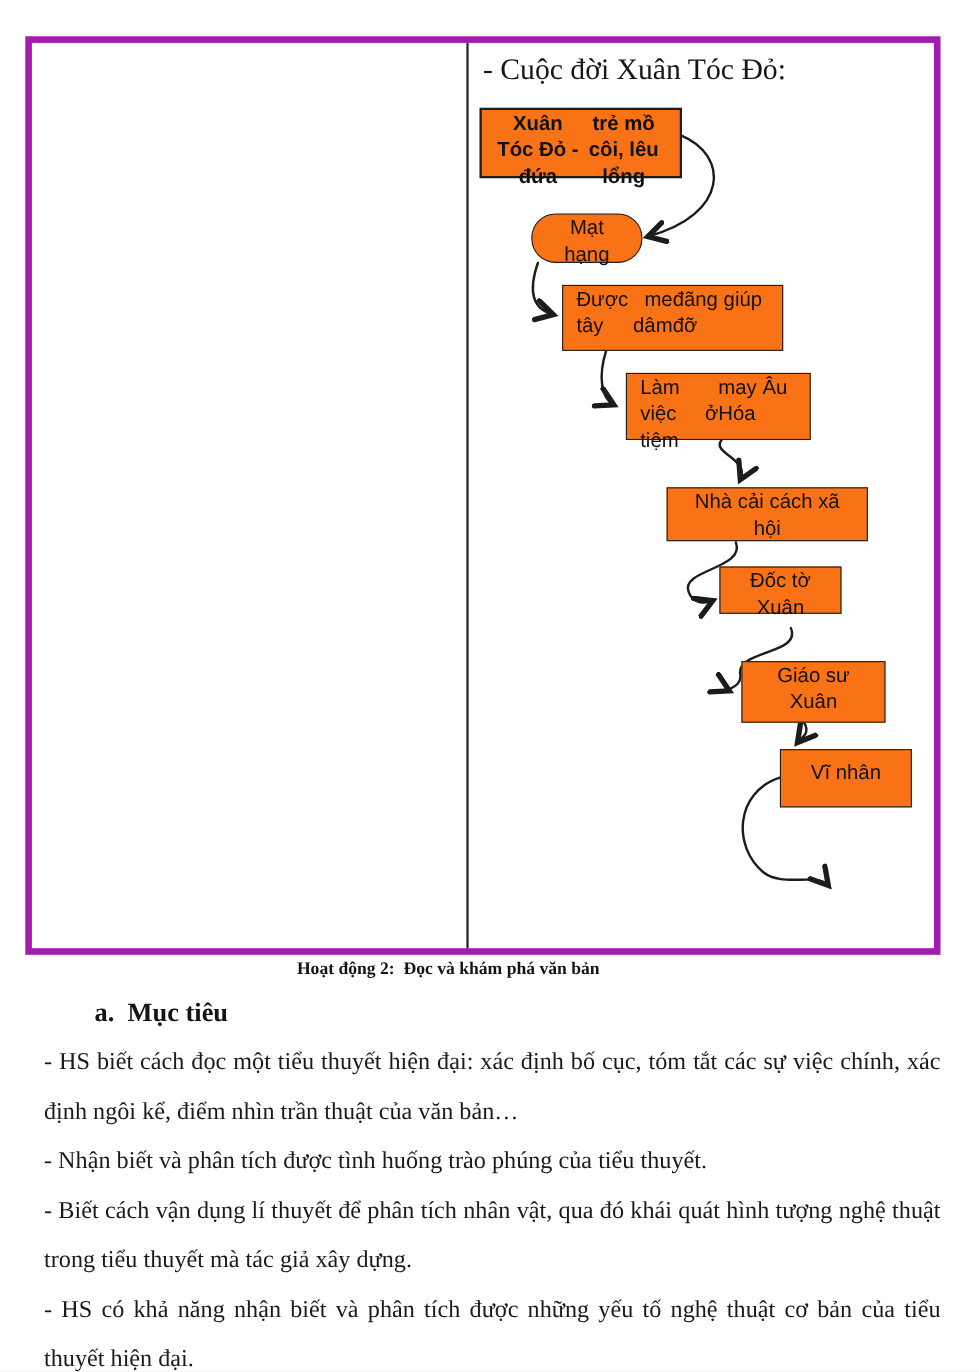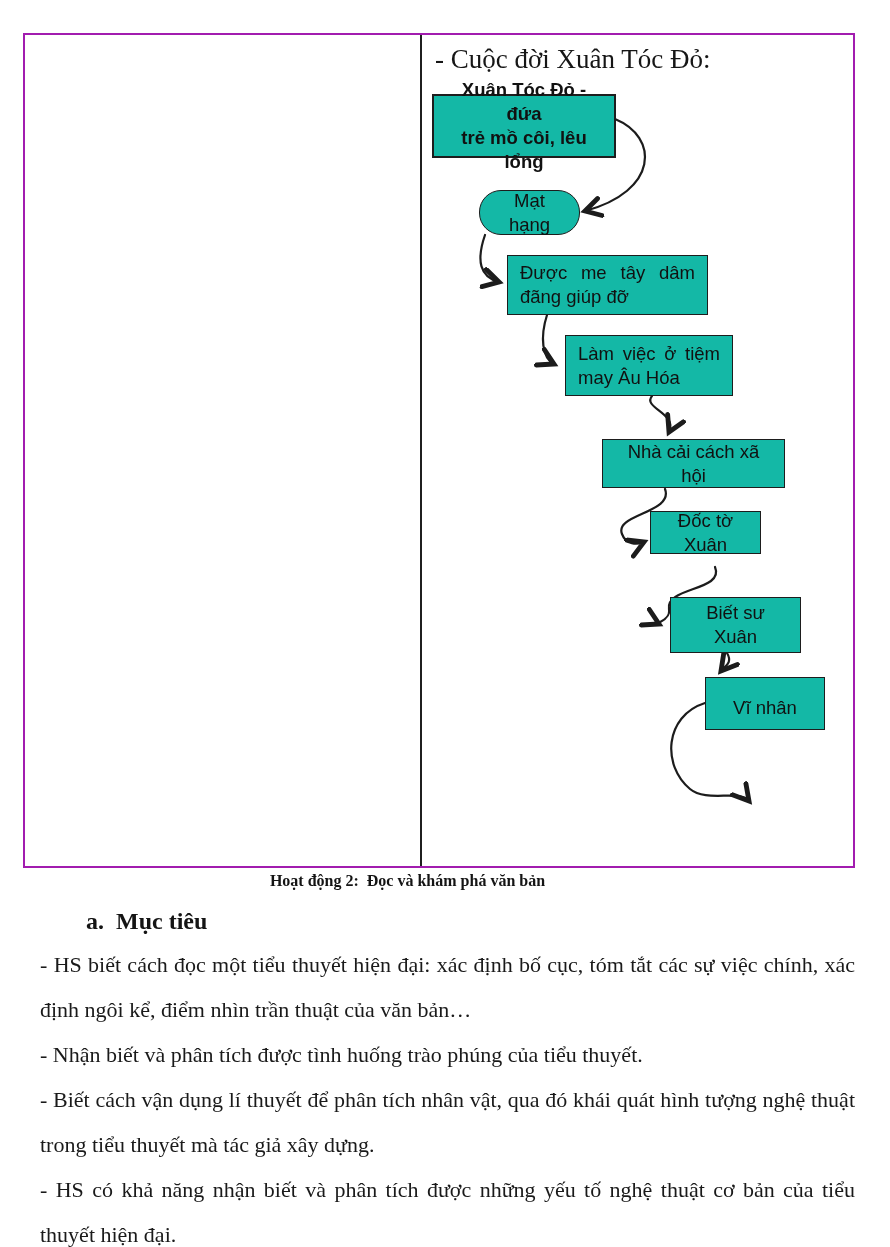--- a/index.html
+++ b/index.html
@@ -12,21 +12,21 @@
     overflow: hidden;
     color: #1a1a1a;
     font-family: "Liberation Serif", "DejaVu Serif", serif;
   }
 
   
   .lesson-table {
     position: absolute;
     left: 23px; top: 33px;
     width: 832px; height: 835px;
-    border: 2px solid #a21caf;
+    border: 6px solid #a21caf;
     background: #ffffff;
   }
   .col-divider {
     position: absolute;
     left: 395px; top: 0; bottom: 0;
     width: 2px;
     background: #1f1f1f;
   }
   .left-cell {
     position: absolute;
@@ -40,27 +40,27 @@
     color: #161616;
   }
 
   
   .arrows { position: absolute; left: 0; top: 0; pointer-events: none; }
   .arrows path { stroke: #1c1c1c; stroke-width: 2.2; fill: none; stroke-linecap: round; }
 
   .fc-box {
     position: absolute;
     border: 1.6px solid #1d1d1d;
-    background: #14b8a6;
+    background: #f97316;
     font-family: "Liberation Sans", "DejaVu Sans", sans-serif;
     font-size: 18.5px;
     line-height: 24px;
     color: #111111;
     display: flex;
-    flex-direction: column;
+    flex-direction: row;
     justify-content: center;
     padding: 0 12px;
   }
   .fc-box .ln { width: 100%; }
   .fc-box .ln.c { text-align: center; }
   .fc-box .ln.j { text-align: justify; text-align-last: justify; }
   .fc-bold { font-weight: bold; }
 
   .b1 { left: 407px; top: 59px;  width: 184px; height: 64px; border-width: 2px; }
   .b2 { left: 454px; top: 155px; width: 101px; height: 45px; border-radius: 22px; }
@@ -151,21 +151,21 @@
 
     <div class="fc-box b5">
       <div class="ln c">Nhà cải cách xã hội</div>
     </div>
 
     <div class="fc-box b6">
       <div class="ln c">Đốc tờ Xuân</div>
     </div>
 
     <div class="fc-box b7">
-      <div class="ln c">Biết sư Xuân</div>
+      <div class="ln c">Giáo sư Xuân</div>
     </div>
 
     <div class="fc-box b8">
       <div class="ln c">Vĩ nhân</div>
     </div>
 
   </div>
 
   <div class="heading">Hoạt động 2:  Đọc và khám phá văn bản</div>
   <div class="subheading">a.  Mục tiêu</div>

